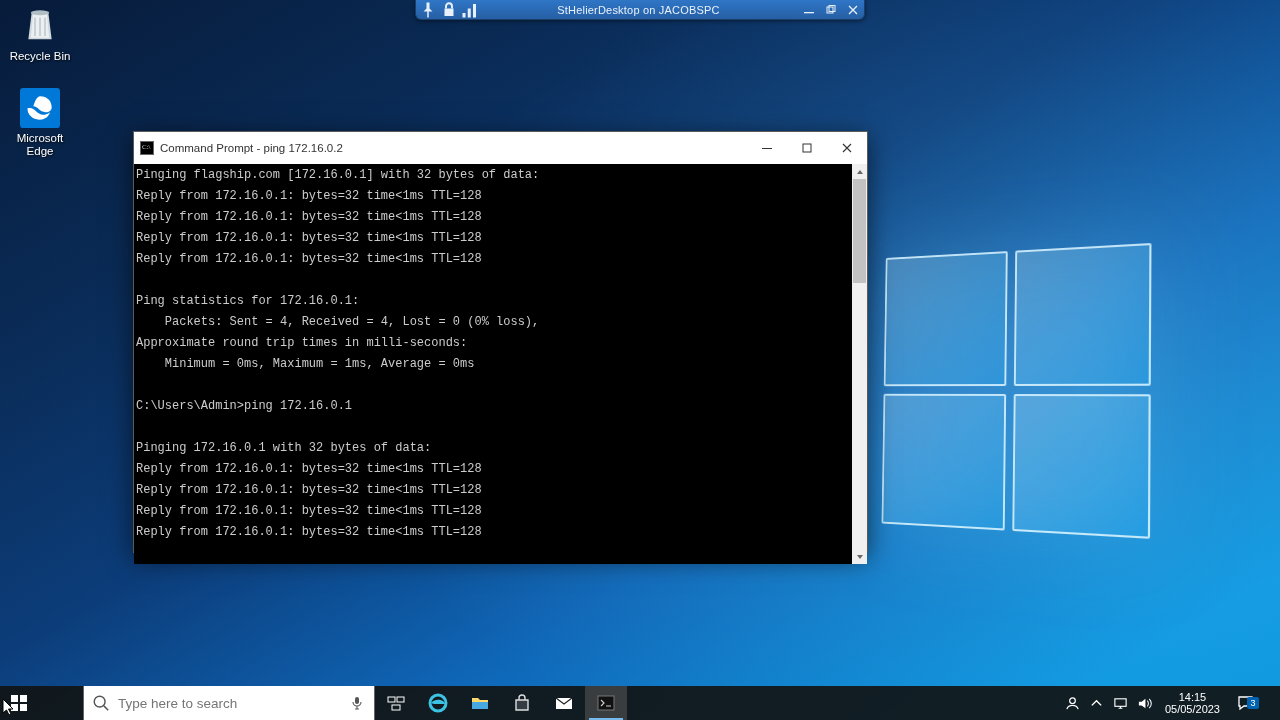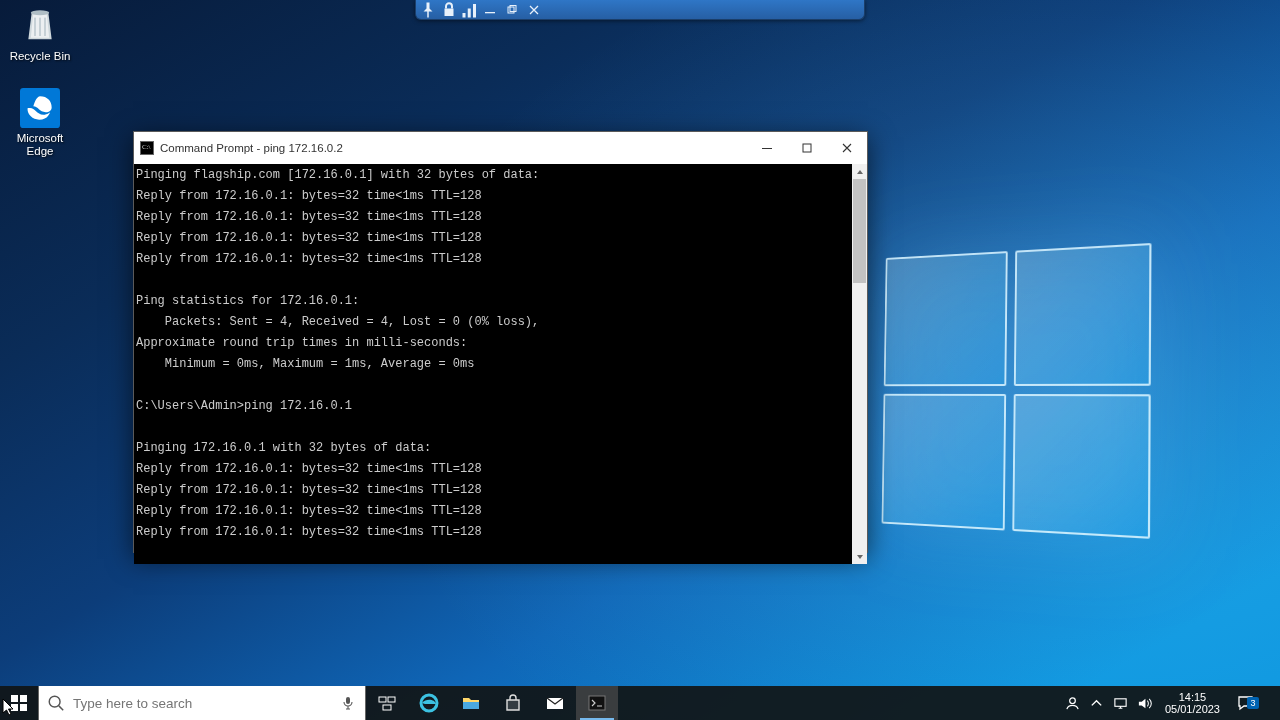--- a/index.html
+++ b/index.html
@@ -112,22 +112,22 @@
   background: #111517ee;
   display: flex; align-items: stretch;
   color: #fff;
 }
 .tb-start {
   width: 38px; display:flex;align-items:center;justify-content:center; cursor:pointer;
 }
 .tb-start .logo{width:16px;height:16px; display:grid; grid-template:1fr 1fr/1fr 1fr; gap:1.5px;}
 .tb-start .logo span{background:#fff;}
 .tb-search {
-  width: 328px; background:#fff; display:flex; align-items:center;
-  border:1px solid #666; border-top:none; border-bottom:none;
+  width: 292px; background:#fff; display:flex; align-items:center;
+  border:1px solid #666; border-top:none; border-bottom:none;margin-left:45px;
 }
 .tb-search .sico{ width:34px; display:flex;align-items:center;justify-content:center;}
 .tb-search .sico svg{width:18px;height:18px;}
 .tb-search input{
   flex:1; border:none; outline:none; font-size:13.5px; color:#666; background:transparent;
 }
 .tb-search .mic{width:34px;display:flex;align-items:center;justify-content:center;cursor:pointer;}
 .tb-search .mic svg{width:14px; height:14px;}
 .tb-item {
   width:42px; display:flex; align-items:center; justify-content:center; cursor:pointer; position:relative;
@@ -193,20 +193,21 @@
           <path fill="none" stroke="#e8f1fb" stroke-width="1.3" d="M4 5V3.5a2 2 0 014 0V5"></path>
         </svg>
     </div>
     <div class="bars">
       <svg viewBox="0 0 12 12">
           <rect x="1" y="8" width="2" height="3" fill="#e8f1fb"></rect>
           <rect x="4.5" y="5" width="2" height="6" fill="#e8f1fb"></rect>
           <rect x="8" y="2" width="2" height="9" fill="#e8f1fb"></rect>
         </svg>
     </div>
+    <div class="title">StHelierDesktop on JACOBSPC</div>
     <div class="btn">
         <svg viewBox="0 0 10 10">
           <rect y="7" width="10" height="1.3" fill="#e8f1fb"></rect>
         </svg>
       </div>
     <div class="btn">
         <svg viewBox="0 0 10 10">
           <rect x="1" y="2" width="6" height="6" fill="none" stroke="#e8f1fb"></rect>
           <rect x="3" y="0.5" width="6" height="6" fill="none" stroke="#e8f1fb"></rect>
         </svg>
@@ -370,21 +371,21 @@
           </svg>
         </div>
       <div class="t">
           <svg viewBox="0 0 16 16">
             <path fill="#fff" d="M2 6h3l4-3v10l-4-3H2z"></path>
             <path fill="none" stroke="#fff" stroke-width="1.1" d="M11 5c1.5 1.5 1.5 4.5 0 6M13 3c3 3 3 7 0 10"></path>
           </svg>
         </div>
       <div class="clock">
         <div>14:15</div>
-        <div>05/01/2023</div>
+        <div>05/05/2023</div>
       </div>
       <div class="notif">
         <svg viewBox="0 0 17 17">
             <path fill="none" stroke="#fff" stroke-width="1.3" d="M2 2h13v9H7l-4 3v-3H2z"></path>
           </svg>
         <div class="badge">3</div>
       </div>
       <div class="peek"></div>
     </div>
   </div>

